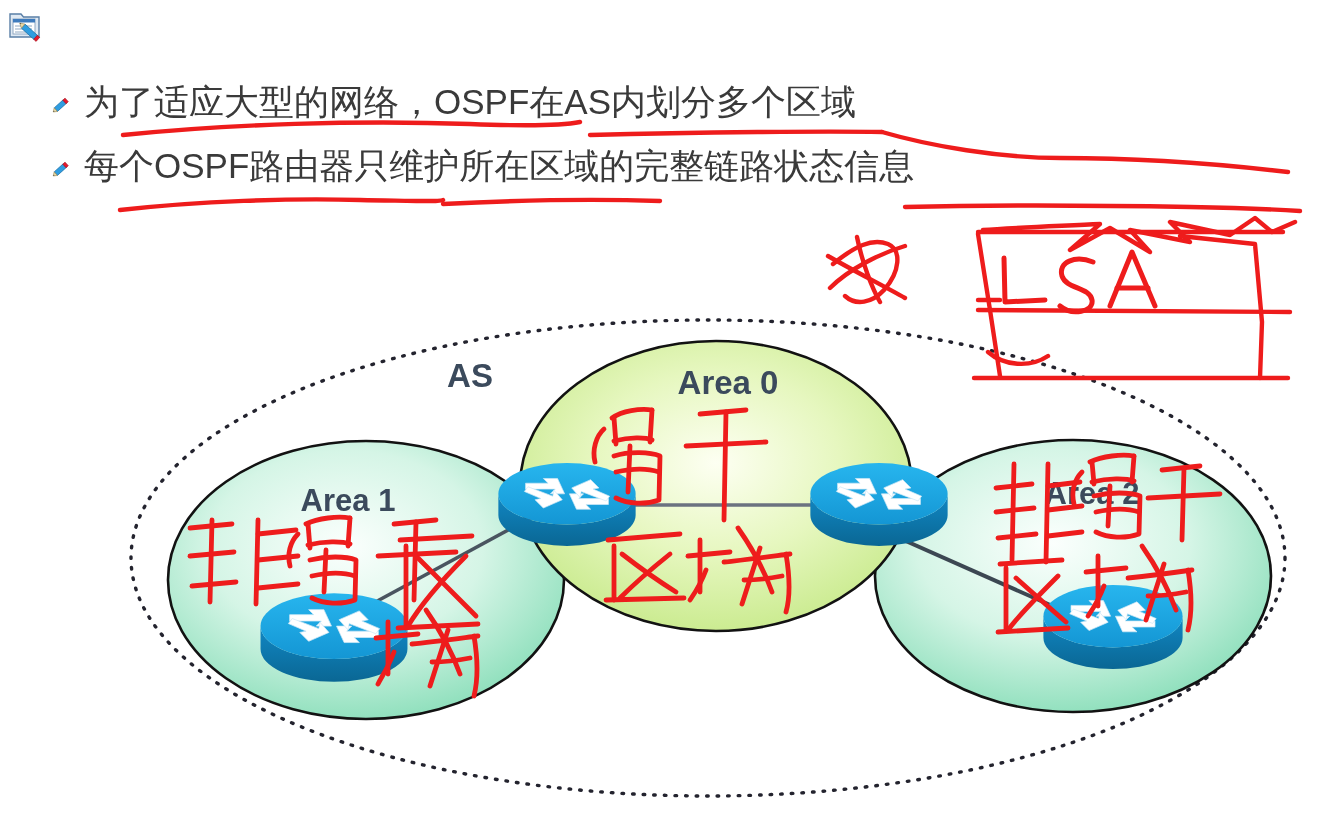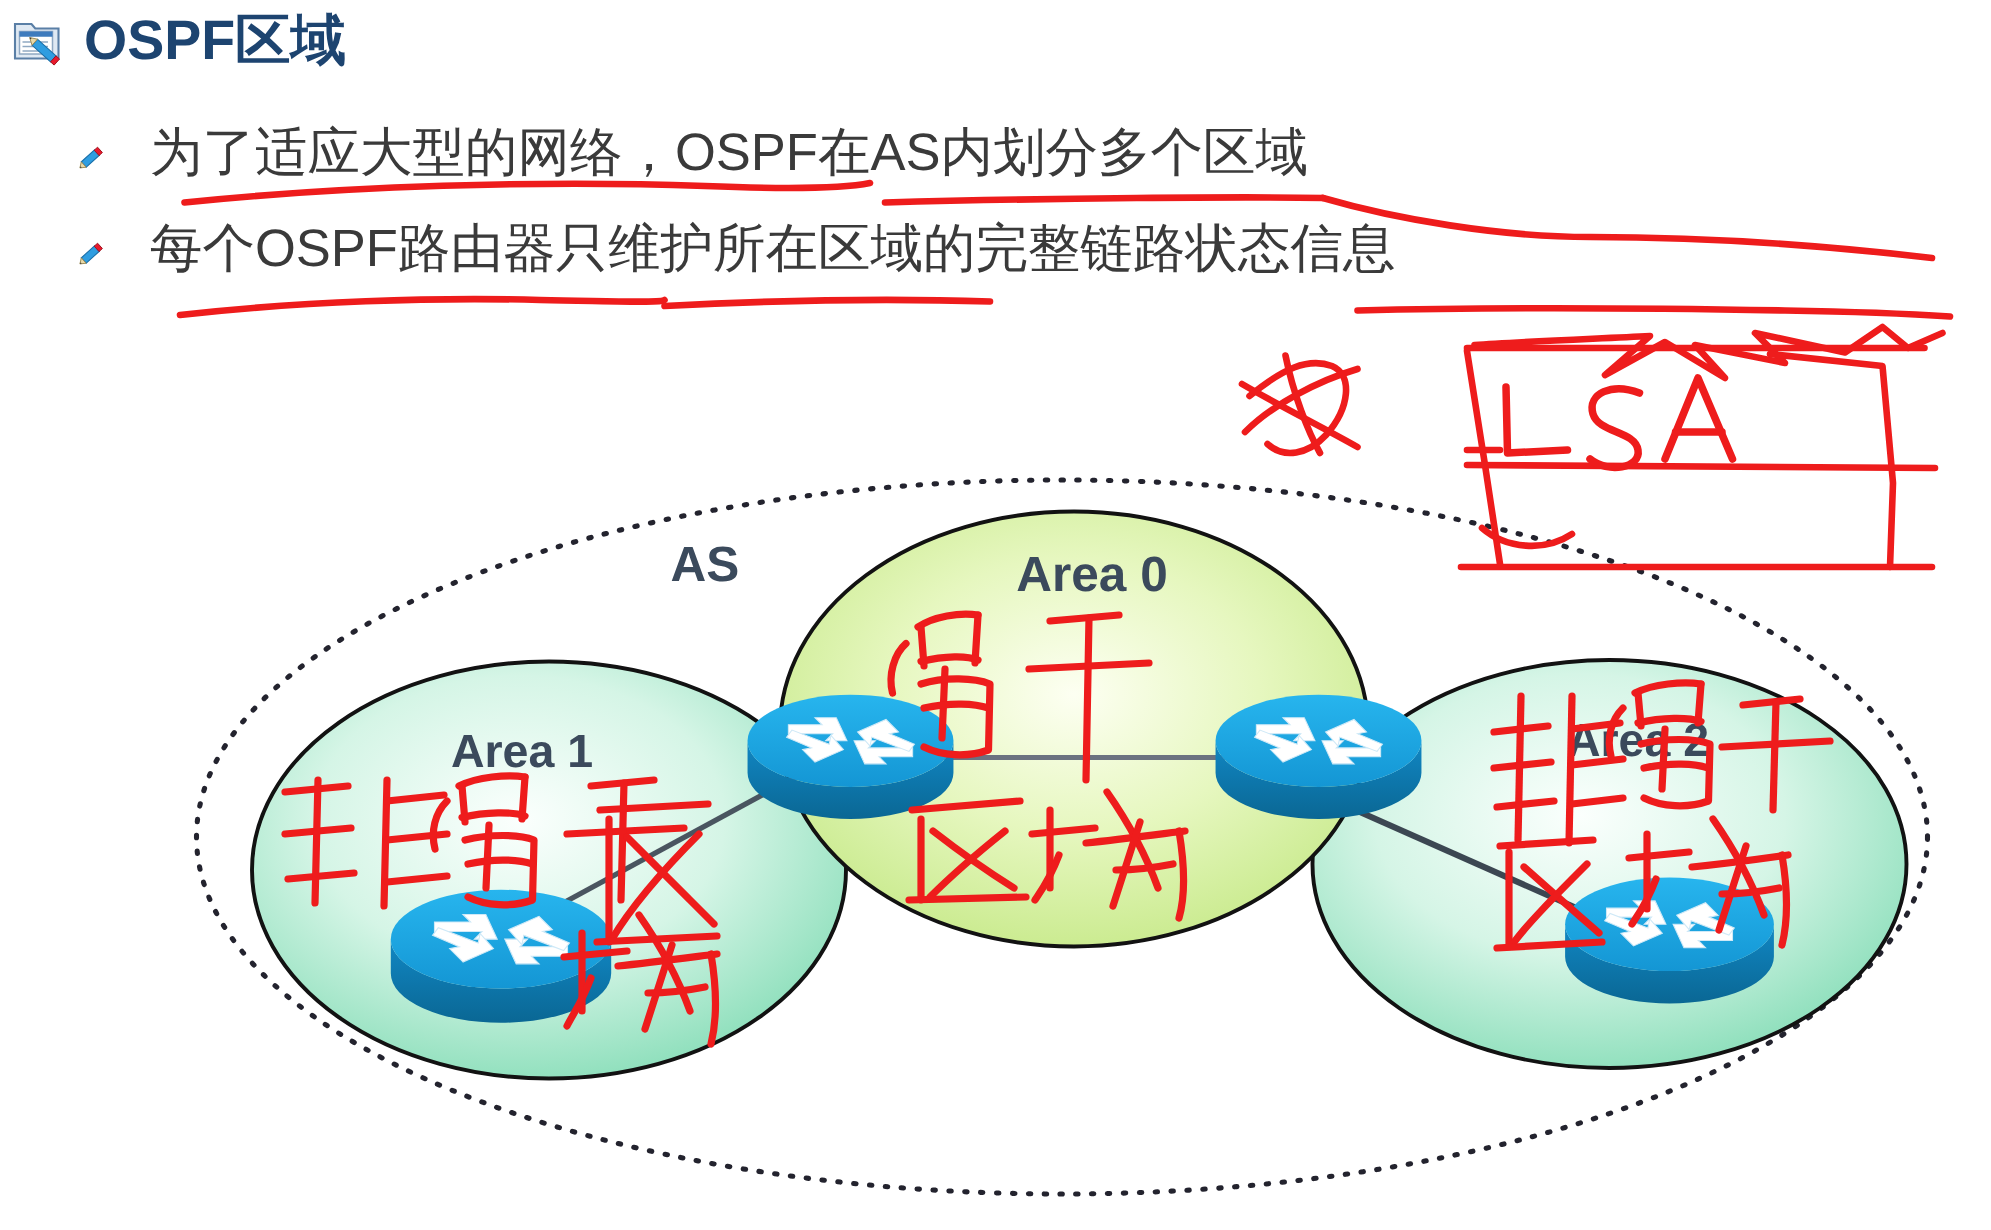--- a/index.html
+++ b/index.html
@@ -32,21 +32,21 @@
     letter-spacing: 0px;
     line-height: 1;
     white-space: nowrap;
   }
 
   
   .bullet-row {
     position: absolute;
     display: flex;
     align-items: flex-start;
-    gap: 28px;
+    gap: 12px;
     white-space: nowrap;
   }
   #bullet-row-0 { left: 50px; top: 82px; }
   #bullet-row-1 { left: 50px; top: 146px; justify-content: space-between; }
   .bullet-icon { width: 22px; height: 22px; margin-top: 12px; flex: none; display:block; }
   .bullet-text {
     font-size: 35px;
     color: #3a3a3a;
     line-height: 1.15;
     font-weight: 400;
@@ -87,21 +87,20 @@
         <line x1="7" y1="24" x2="19" y2="24"></line>
       </g>
       <g transform="rotate(42 22 24)">
         <rect x="13" y="21.5" width="17" height="5.4" fill="#2f9de0" stroke="#1a6fa8" stroke-width="0.7"></rect>
         <polygon points="13,21.5 13,26.9 8.4,24.2" fill="#e8d9a8" stroke="#9c8a56" stroke-width="0.6"></polygon>
         <polygon points="9.6,23.5 9.6,24.9 8.4,24.2" fill="#3b3b3b"></polygon>
         <rect x="29.6" y="21.5" width="3.2" height="5.4" fill="#e8192c" stroke="#9e0f1c" stroke-width="0.6"></rect>
       </g>
     </svg>
   </span>
-  <span id="slide-title">OSPF区域</span>
 </div>
 
 <div class="bullet-row" id="bullet-row-0">
   <span>
     <svg class="bullet-icon" viewBox="0 0 22 22" xmlns="http://www.w3.org/2000/svg">
       <g transform="rotate(-42 11 11)">
         <rect x="4" y="8.6" width="12" height="4.8" fill="#2f9de0" stroke="#1a6fa8" stroke-width="0.7"></rect>
         <polygon points="4,8.6 4,13.4 0.6,11" fill="#e8d9a8" stroke="#9c8a56" stroke-width="0.6"></polygon>
         <polygon points="1.7,10.4 1.7,11.6 0.6,11" fill="#3b3b3b"></polygon>
         <rect x="15.6" y="8.6" width="3" height="4.8" fill="#e8192c" stroke="#9e0f1c" stroke-width="0.6"></rect>

